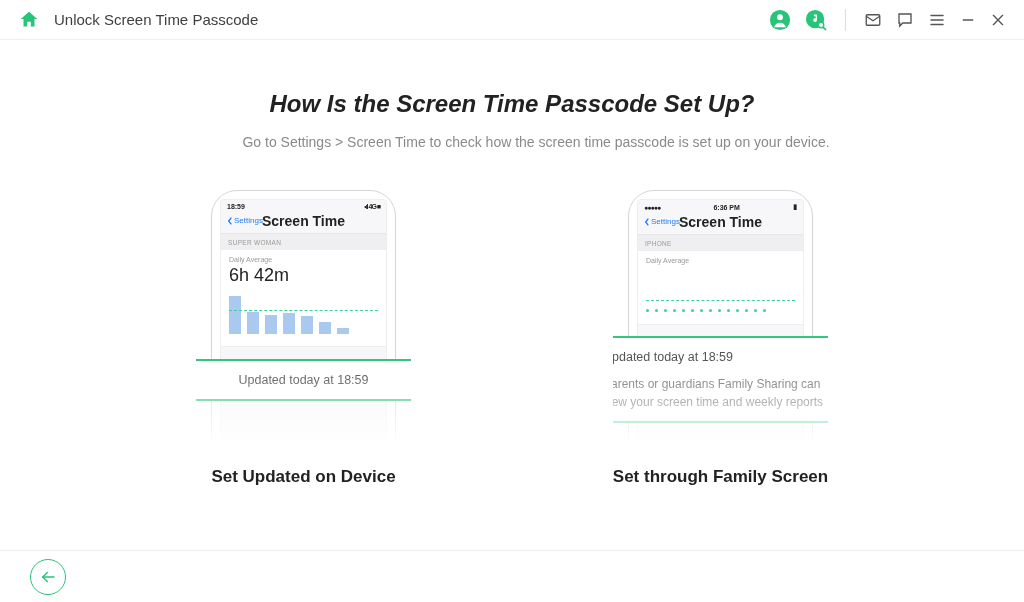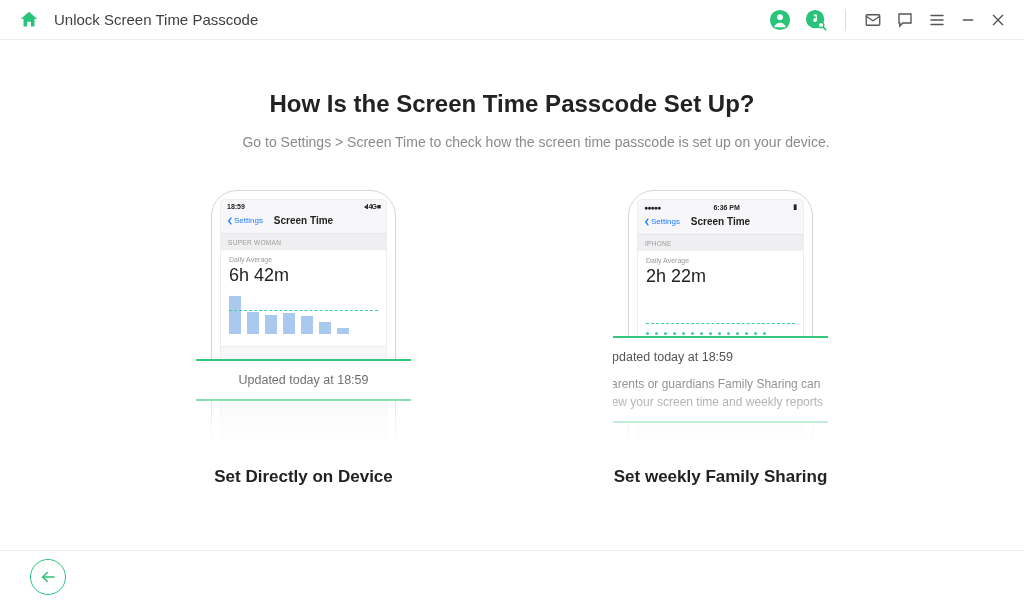--- a/index.html
+++ b/index.html
@@ -28,20 +28,21 @@
   .content {
     position: relative;
     padding-top: 50px;
     text-align: center;
   }
   .main-title {
     font-size: 24px;
     font-weight: 700;
     color: #222;
     margin-bottom: 16px;
+    font-style: italic;
   }
   .subtitle {
     font-size: 14px;
     color: #8a8a8a;
     padding-left: 48px;
   }
   .options {
     display: flex;
     justify-content: center;
     gap: 117px;
@@ -94,21 +95,21 @@
   }
   .ps-status .dots { letter-spacing: -1px; }
   .ps-nav {
     display:flex; align-items:center; padding:4px 6px 8px 6px;
     border-bottom:1px solid #e6e6e8;
     position:relative; background:#f7f7f9;
   }
   .ps-back { color:#1f7cff; font-size:8px; display:flex; align-items:center; gap:1px; }
   .ps-nav-title {
     position:absolute; left:0; right:0; text-align:center;
-    font-size:10px; font-weight:700; color:#222;
+    font-size:14px; font-weight:700; color:#222;
   }
   .ps-section-label {
     font-size:6.5px; color:#9a9a9a; letter-spacing:0.3px;
     padding:5px 7px 3px 7px; background:#efeff1;
     text-align:left;
   }
   .ps-card {
     background:#fff; border-top:1px solid #eee; border-bottom:1px solid #eee;
     padding:6px 8px 4px 8px; text-align:left;
   }
@@ -254,21 +255,21 @@
                 <div class="bar" style="height:12px"></div>
                 <div class="bar" style="height:6px"></div>
               </div>
             </div>
           </div>
         </div>
         <div class="overlay-box overlay-left">
           <span>Updated today at 18:59</span>
         </div>
       </div>
-      <div class="option-label">Set Directly on Device</div>
+      <div class="option-label">Set Updated on Device</div>
     </div>
 
     <div class="option">
       <div class="phone-wrap">
         <div class="phone">
           <div class="phone-screen">
             <div class="ps-status">
               <span class="dots">●●●●●</span>
               <span>6:36 PM</span>
               <span>▮</span>
@@ -278,21 +279,20 @@
                 <svg width="6" height="8" viewBox="0 0 8 12" fill="none" stroke="#1f7cff" stroke-width="2">
                     <path d="M6 1L2 6l4 5"></path>
                   </svg>
                 <span>Settings</span>
               </span>
               <span class="ps-nav-title">Screen Time</span>
             </div>
             <div class="ps-section-label">IPHONE</div>
             <div class="ps-card">
               <div class="ps-daily-label">Daily Average</div>
-              <div class="ps-daily-value">2h 22m</div>
               <div class="ps-chart dots-only">
                 <div class="ps-chart-line" style="top:30px;"></div>
                 <div class="bar"></div>
                   <div class="bar"></div>
                   <div class="bar"></div>
                   <div class="bar"></div>
                   <div class="bar"></div>
                   <div class="bar"></div>
                   <div class="bar"></div>
                   <div class="bar"></div>
@@ -304,21 +304,21 @@
                   <div class="bar"></div>
               </div>
             </div>
           </div>
         </div>
         <div class="overlay-box overlay-right">
           <div class="ol-line1">Updated today at 18:59</div>
           <div class="ol-line2">Parents or guardians Family Sharing can view your screen time and weekly reports</div>
         </div>
       </div>
-      <div class="option-label">Set weekly Family Sharing</div>
+      <div class="option-label">Set through Family Screen</div>
     </div>
 
   </div>
 </div>
 
 <div class="footer">
   <div class="back-circle">
     <svg width="18" height="18" viewBox="0 0 24 24" fill="none" stroke="#28c47a" stroke-width="2" stroke-linecap="round" stroke-linejoin="round">
         <line x1="20" y1="12" x2="5" y2="12"></line>
         <polyline points="11 6 5 12 11 18"></polyline>

